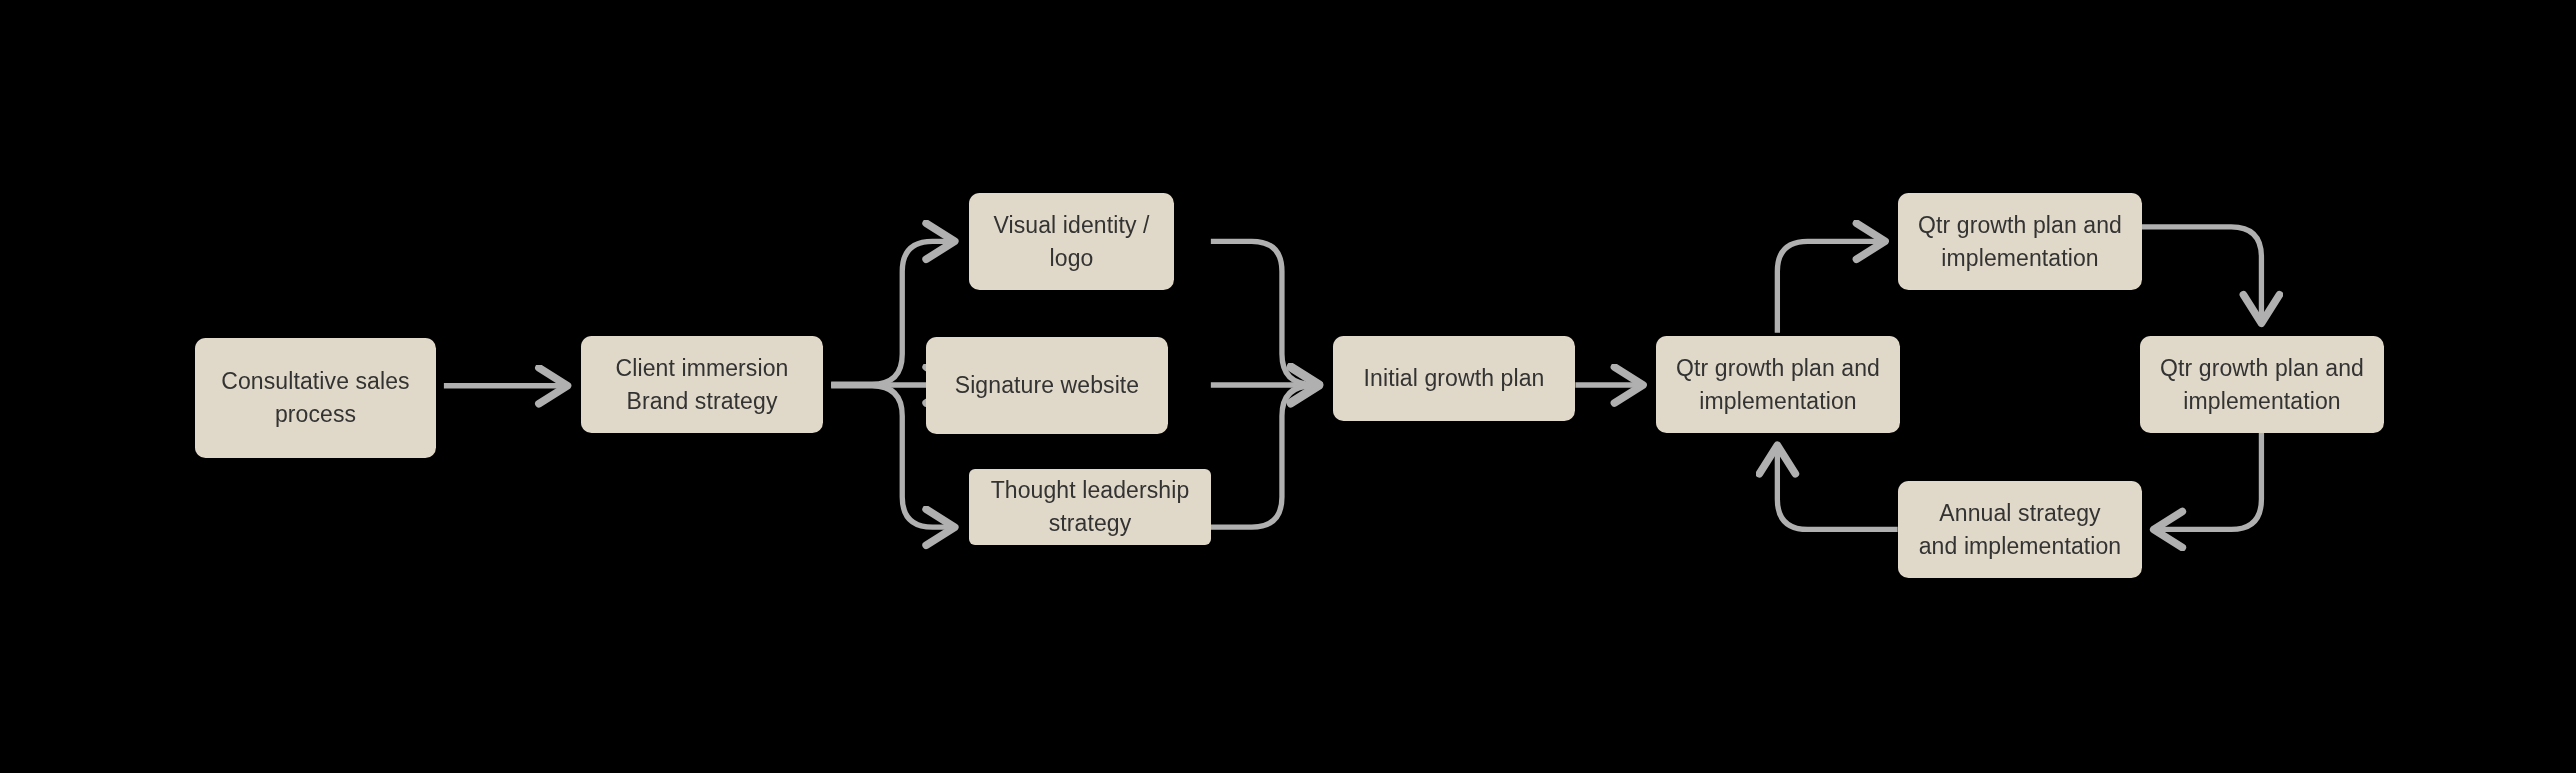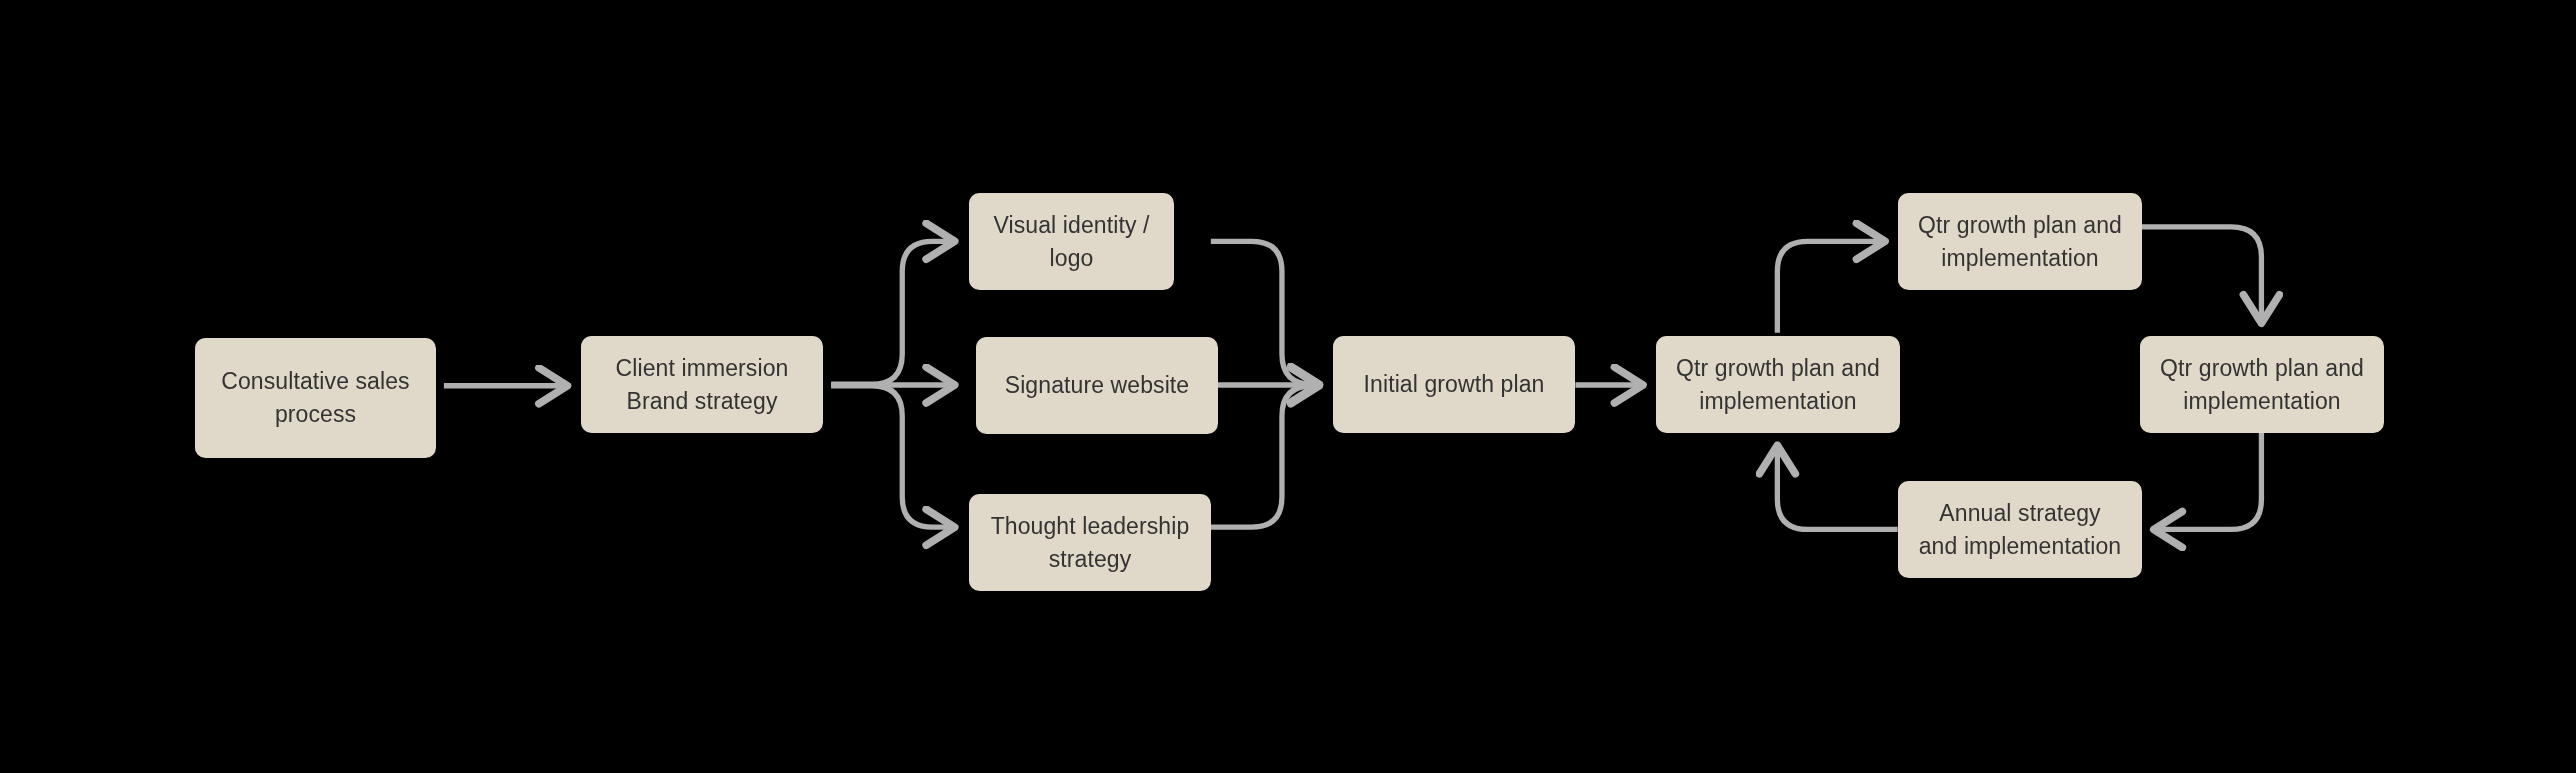--- a/index.html
+++ b/index.html
@@ -90,30 +90,30 @@
 
   <div class="node" style="left:581px; top:336px; width:242px; height:97px;text-align:center;">
     <span class="node-label">Client immersion
 Brand strategy</span>
   </div>
 
   <div class="node" style="left:969px; top:193px; width:205px; height:97px;">
     <span class="node-label">Visual identity / logo</span>
   </div>
 
-  <div class="node" style="left:976px; top:337px; width:242px; height:97px;">
+  <div class="node" style="left:926px; top:337px; width:242px; height:97px;">
     <span class="node-label">Signature website</span>
   </div>
 
-  <div class="node" style="left:969px; top:494px; width:242px; height:97px;">
+  <div class="node" style="left:969px; top:469px; width:242px; height:76px;border-radius:6px;">
     <span class="node-label">Thought leadership
 strategy</span>
   </div>
 
-  <div class="node" style="left:1333px; top:336px; width:242px; height:97px;">
+  <div class="node" style="left:1333px; top:336px; width:242px; height:85px;">
     <span class="node-label">Initial growth plan</span>
   </div>
 
   <div class="node" style="left:1656px; top:336px; width:244px; height:97px;">
     <span class="node-label">Qtr growth plan and
 implementation</span>
   </div>
 
   <div class="node" style="left:1898px; top:193px; width:244px; height:97px;">
     <span class="node-label">Qtr growth plan and

